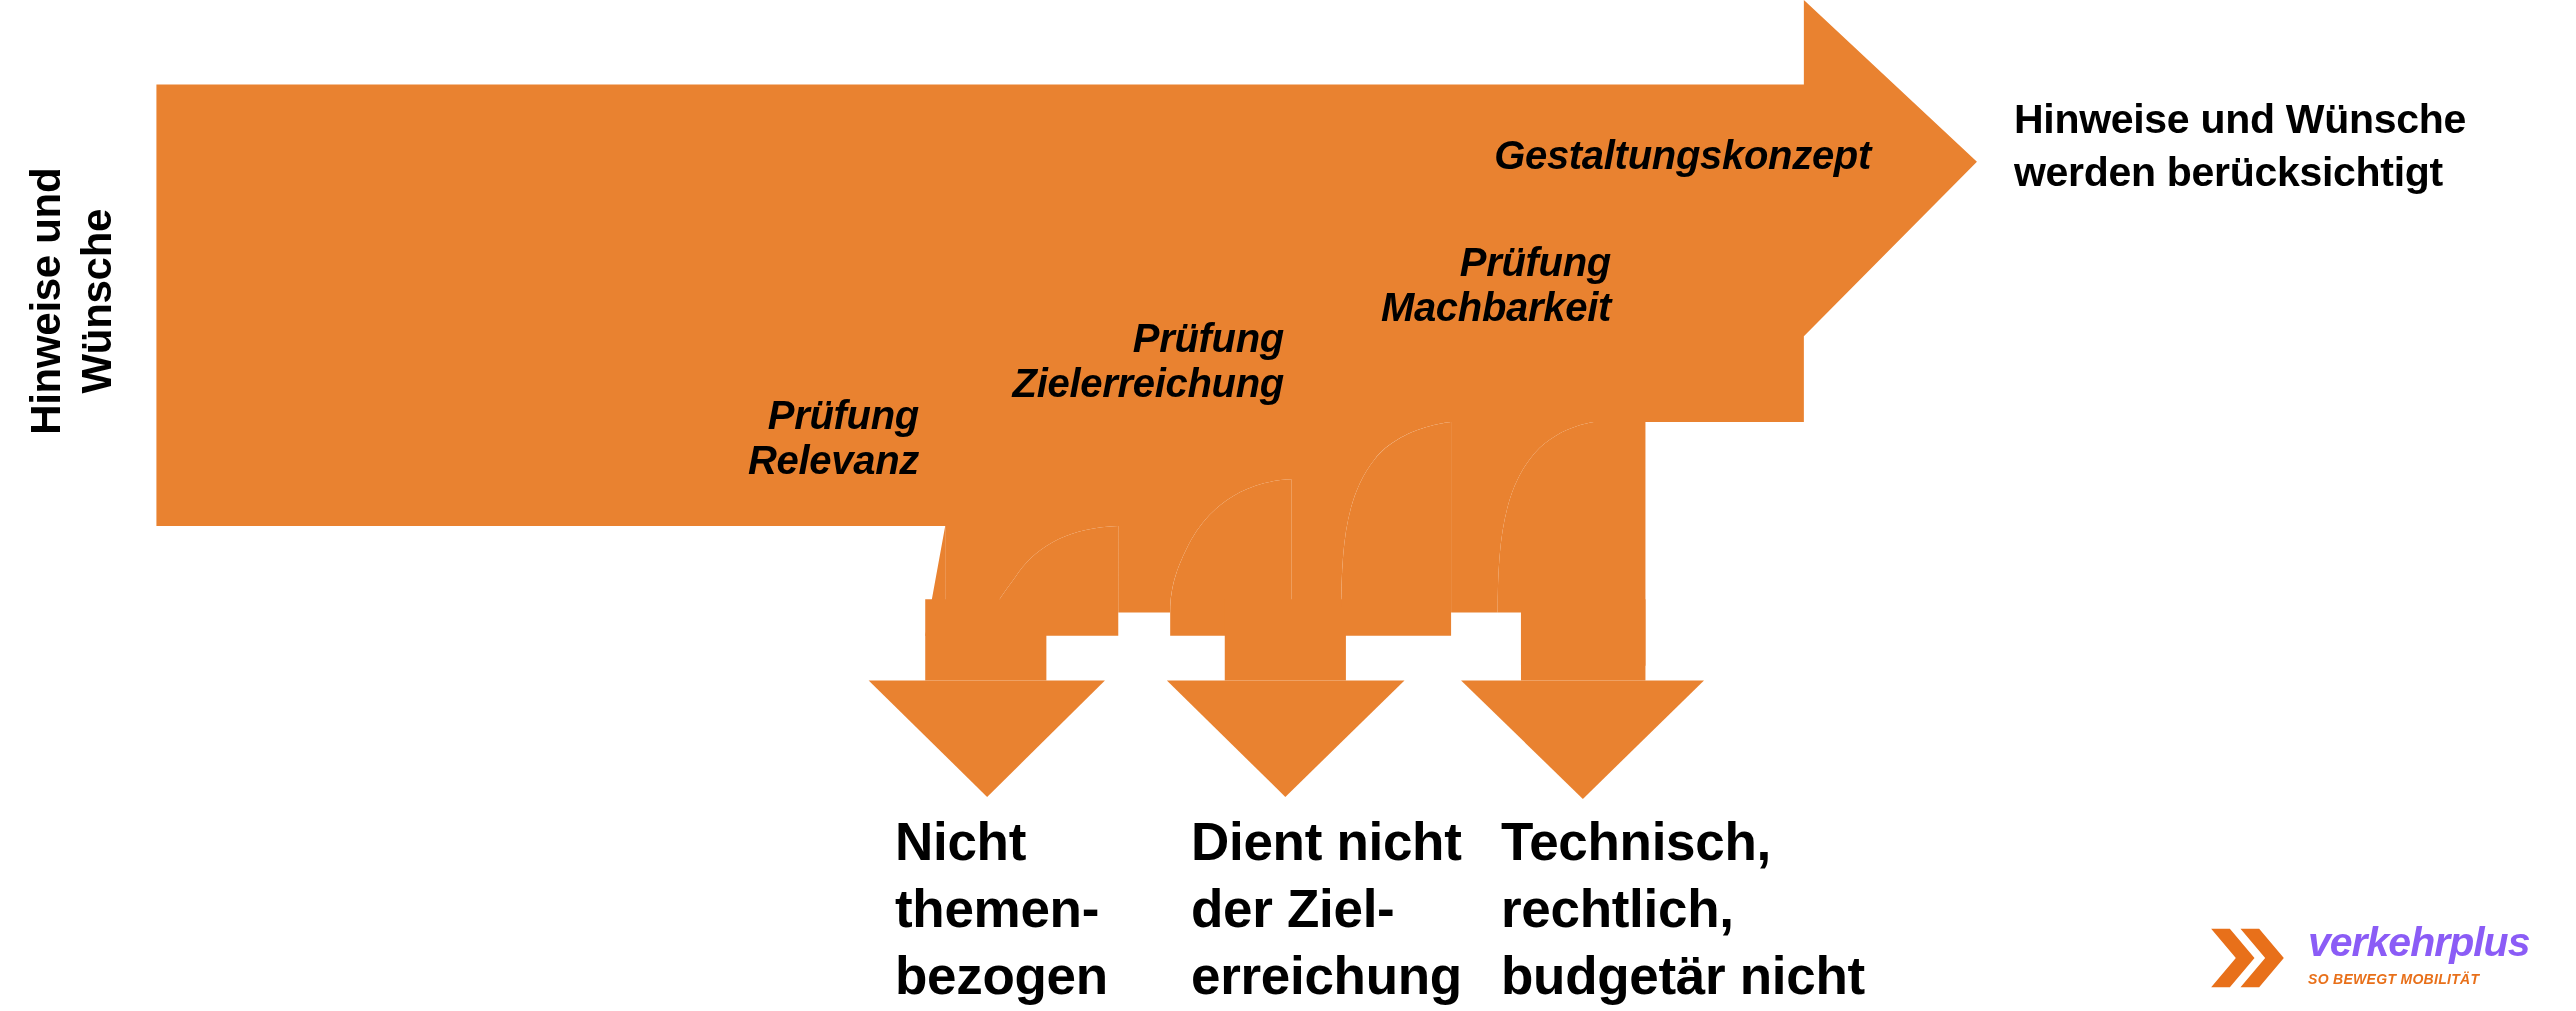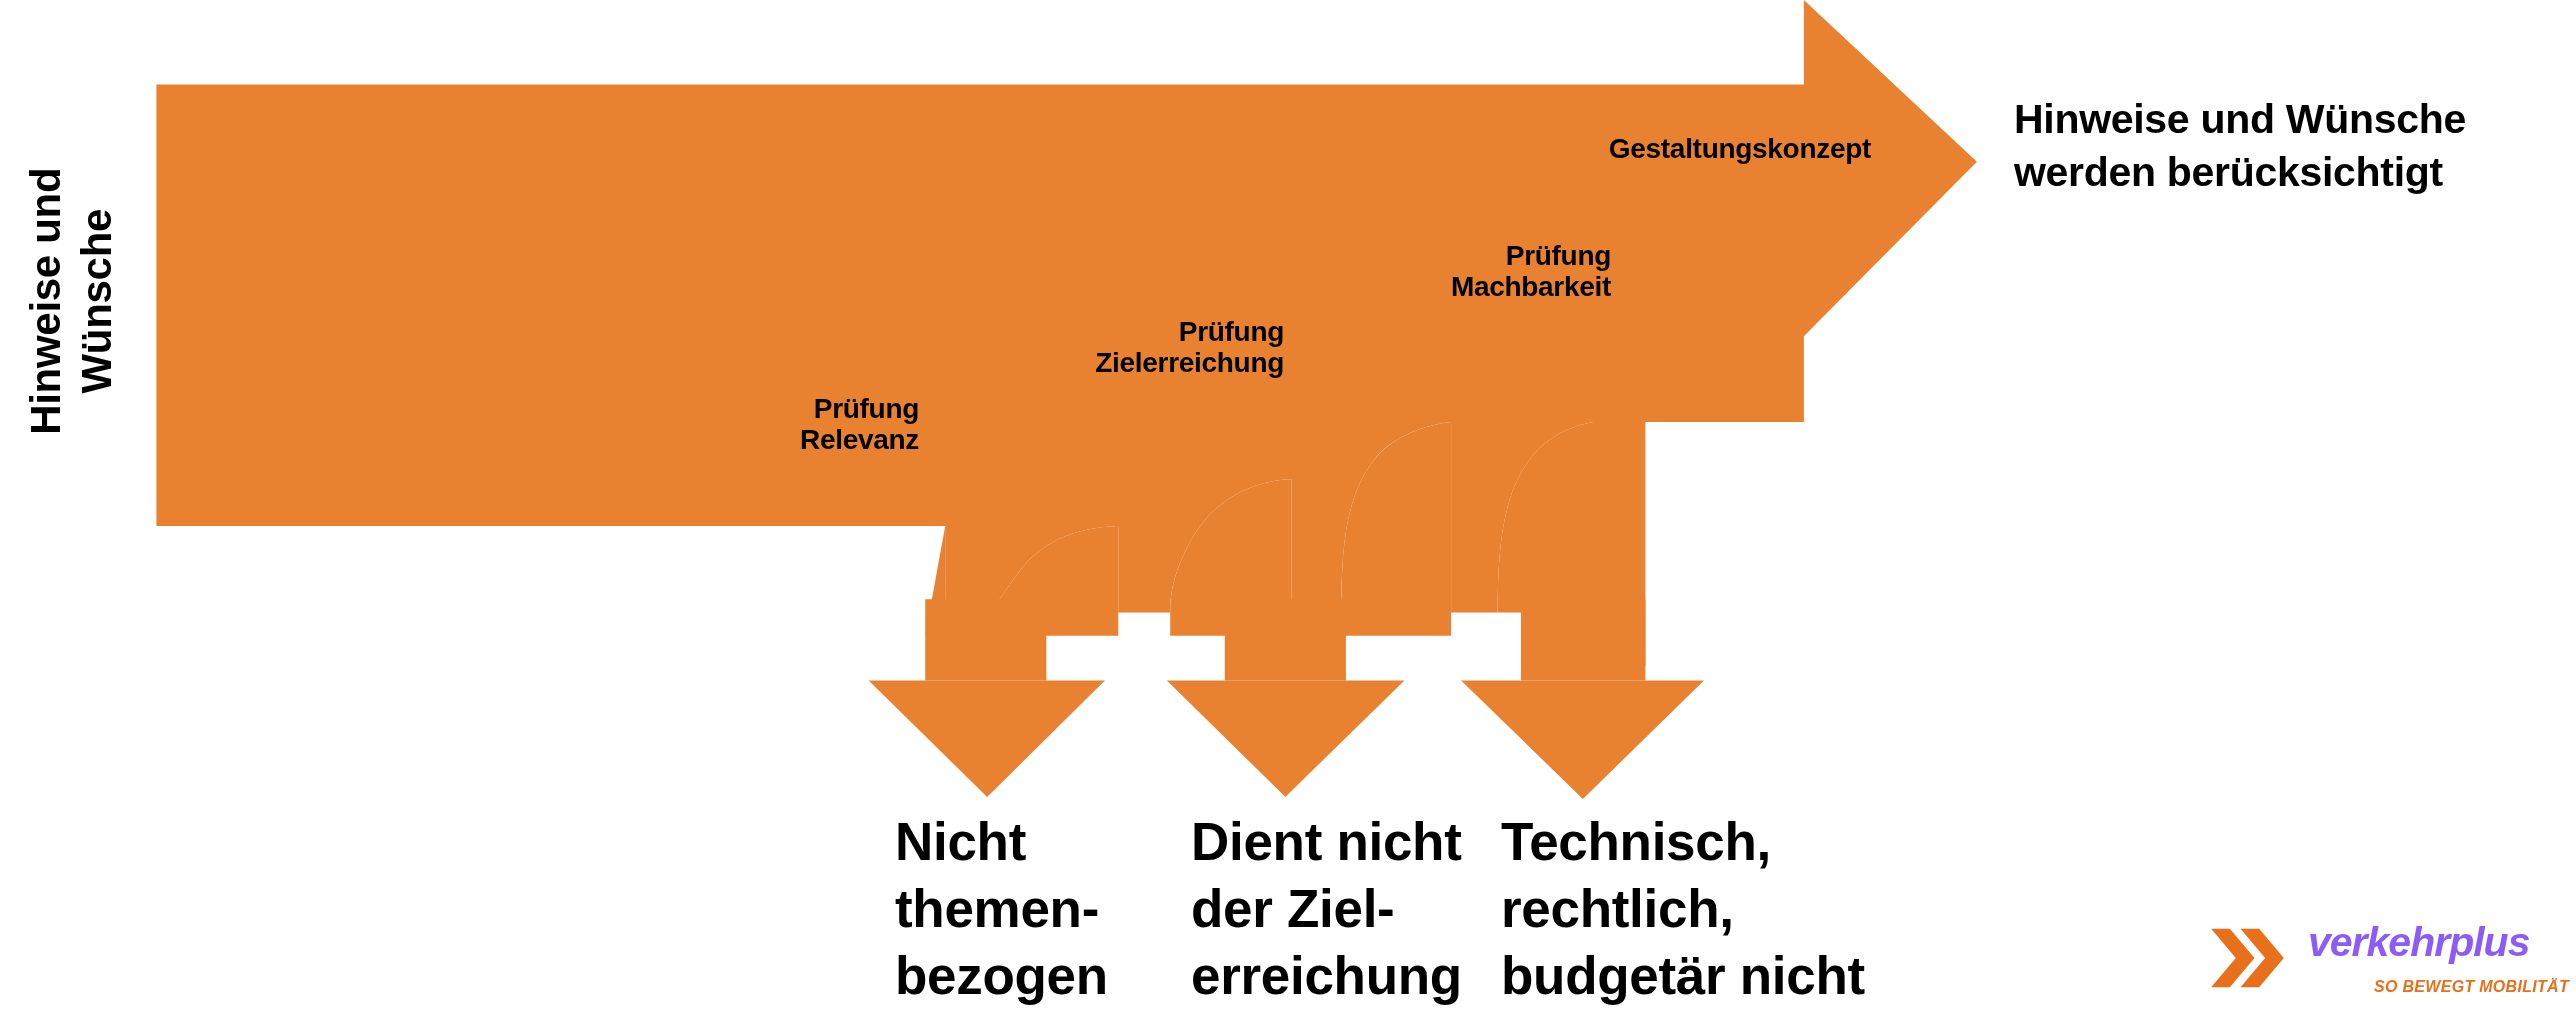--- a/index.html
+++ b/index.html
@@ -50,21 +50,22 @@
     text-align: center;
     font-size: 42px;
     line-height: 1.22;
     transform: rotate(-90deg);
     transform-origin: 50% 50%;
   }
 
   
   .stage-label {
     text-align: right;
-    font-size: 28px;
+    font-size: 40px;
+    font-style: italic;
   }
   #label-relevanz    { left: 493px;  top: 393px; width: 426px; }
   #label-ziel        { left: 785px; top: 316px; width: 499px; }
   #label-machbarkeit { left: 1105px; top: 240px; width: 506px; }
   #label-gestaltung  { left: 1165px; top: 133px; width: 706px; text-align: right; }
 
   
   #outcome-text {
     left: 2014px;
     top: 93px;
@@ -106,28 +107,27 @@
   }
   #logo-name {
     font-size: 41px;
     font-weight: bold;
     font-style: italic;
     color: #8b5cf6;
     letter-spacing: -1px;
     line-height: 1;
   }
   #logo-tagline {
-    margin-top: 16px;
-    font-size: 16px;
+    margin-top: 9px;
+    font-size: 14px;
     font-weight: bold;
     font-style: italic;
     color: #E8701A;
     letter-spacing: 0.3px;
     line-height: 1;
-    text-align: right;
   }
 </style>
 </head>
 <body>
 
 <div id="stage">
 
   <svg id="flow-svg" viewBox="0 0 3870 1520" preserveAspectRatio="none">
 
     <path fill="#E98230" d="M 235 127

